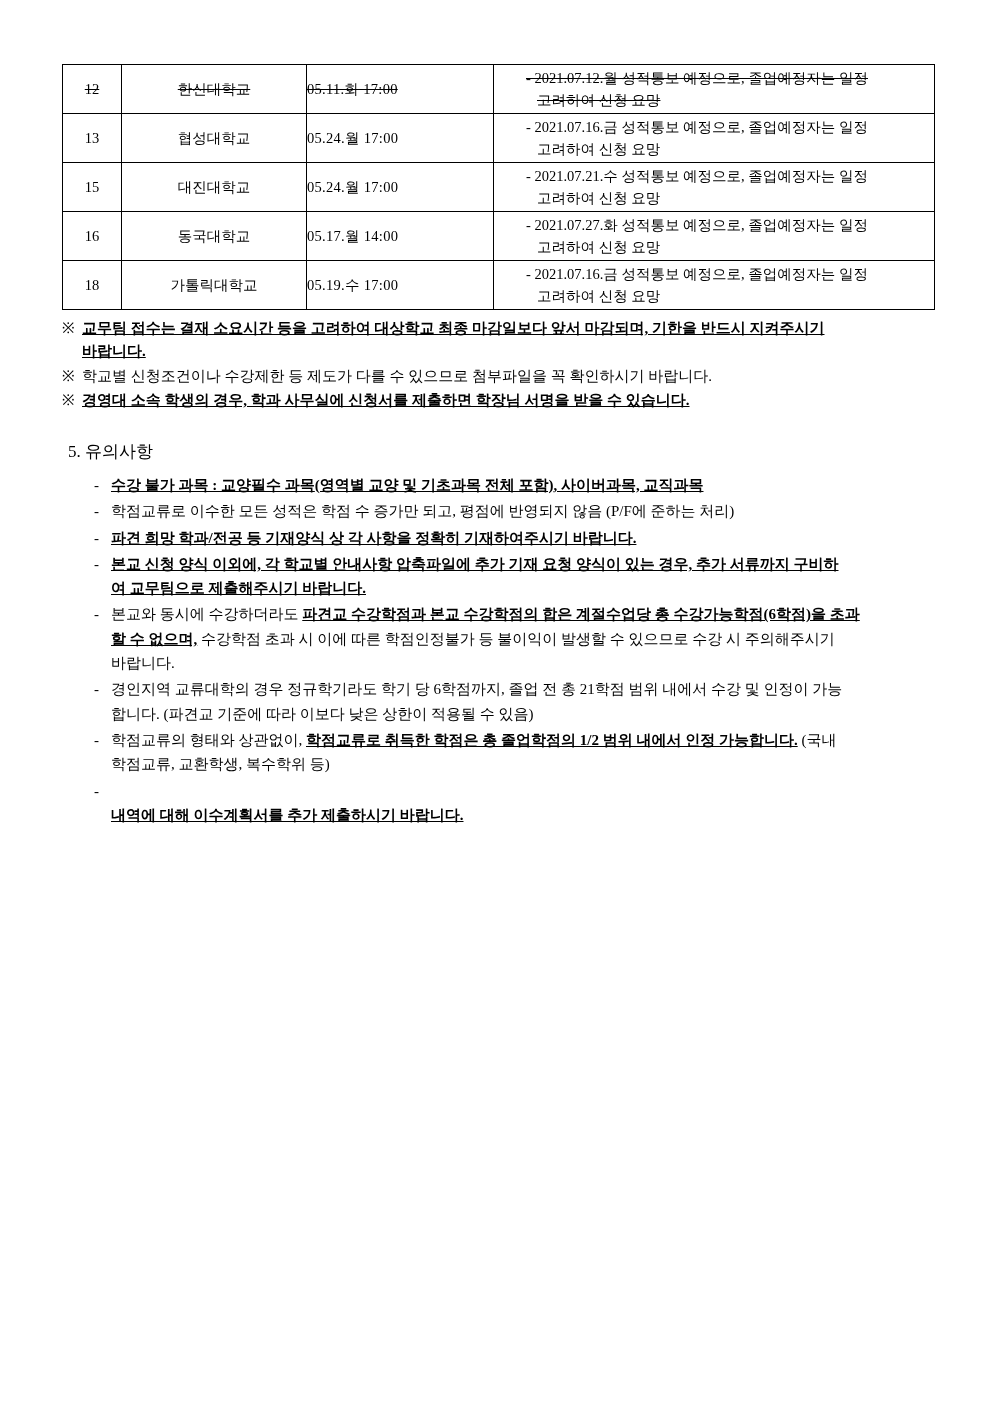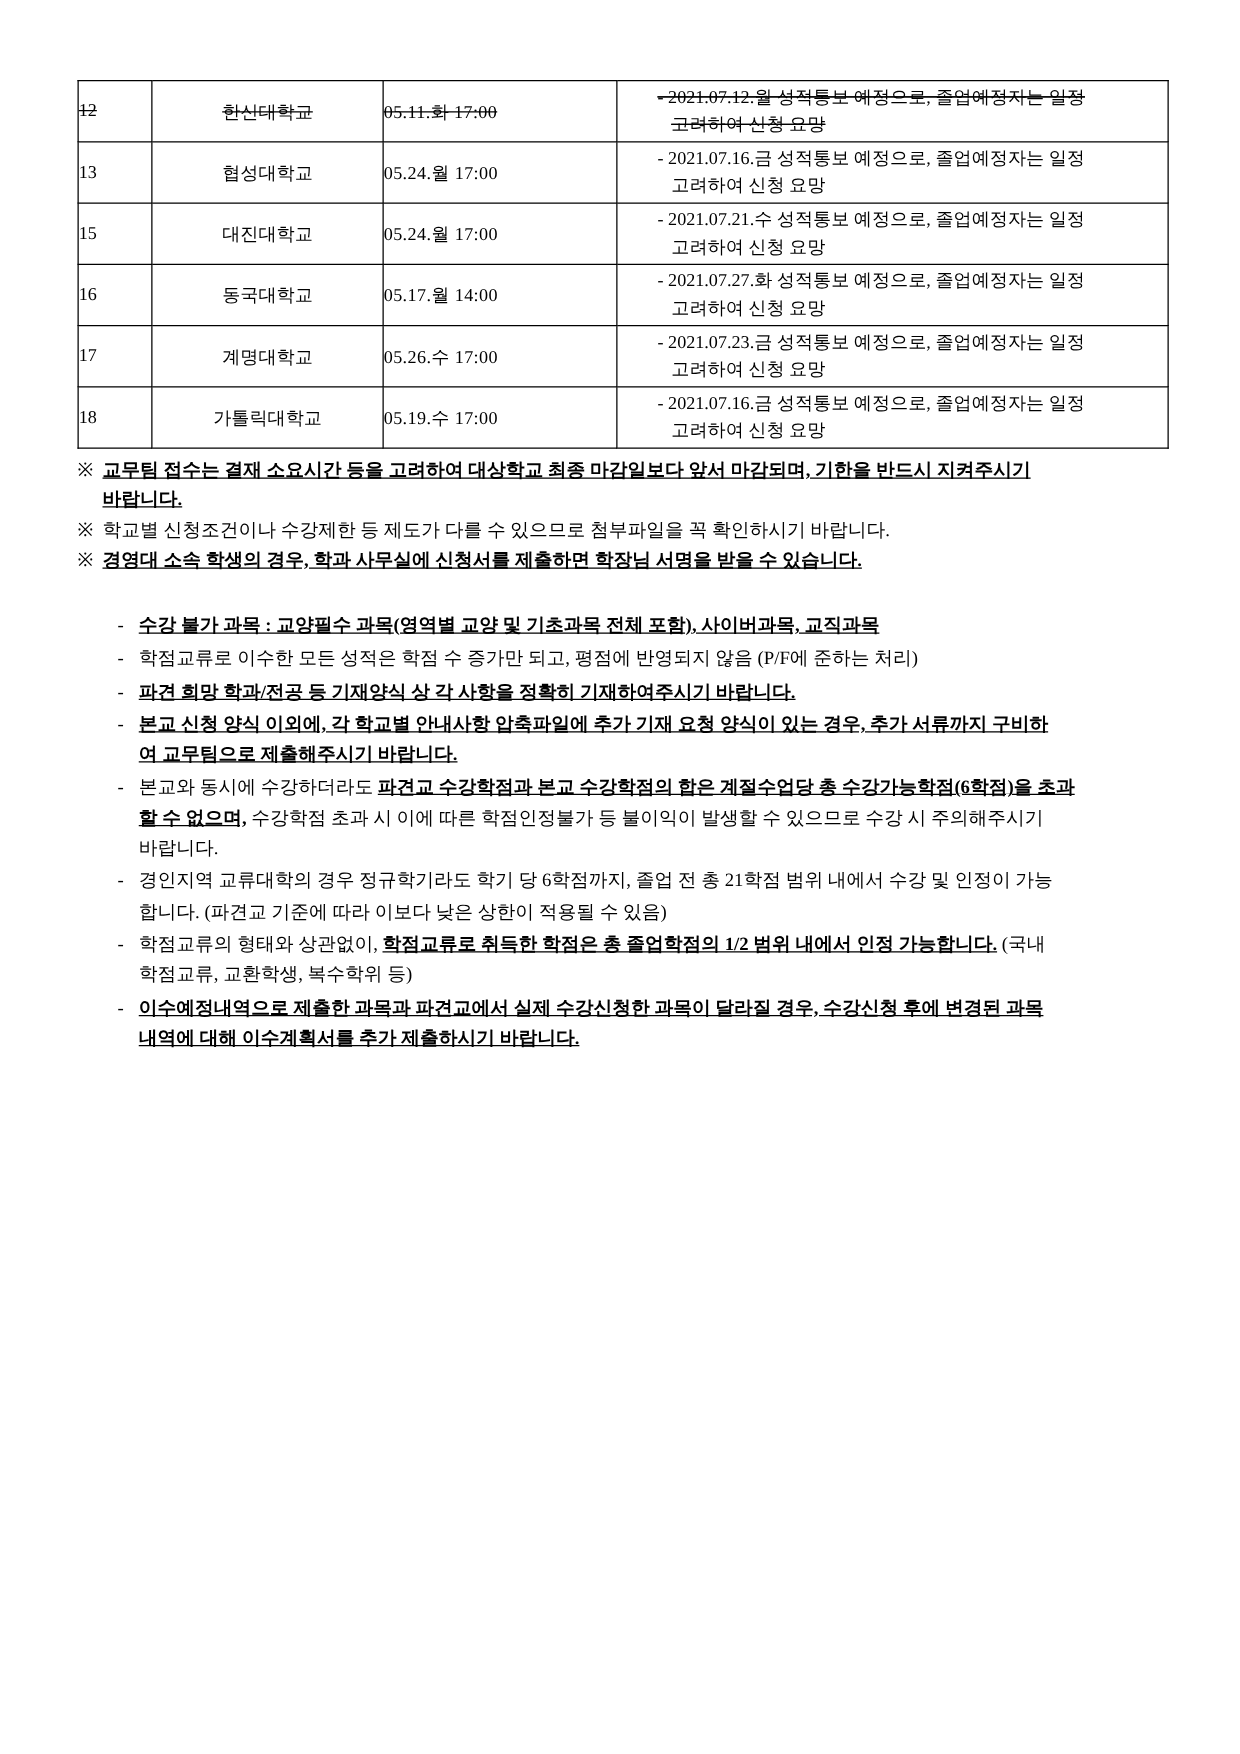--- a/index.html
+++ b/index.html
@@ -36,20 +36,21 @@
     font-size: 14.5px;
   }
   table.sched td {
     border: 1px solid #000000;
     padding: 0;
     vertical-align: middle;
     height: 48px;
   }
   td.c-no {
     width: 58px;
+    text-align: center;
   }
   td.c-univ {
     width: 184px;
     text-align: center;
   }
   td.c-date {
     width: 186px;
     letter-spacing: 0.3px;
   }
   td.c-note {
@@ -166,29 +167,20 @@
         <tr>
           <td class="c-no">16</td>
           <td class="c-univ">동국대학교</td>
           <td class="c-date">05.17.월 14:00</td>
           <td class="c-note">
             <span class="noteline">- 2021.07.27.화 성적통보 예정으로, 졸업예정자는 일정</span>
             <span class="noteline"><span class="ind"></span><span>고려하여 신청 요망</span></span>
           </td>
         </tr>
         <tr>
-          <td class="c-no">17</td>
-          <td class="c-univ">계명대학교</td>
-          <td class="c-date">05.26.수 17:00</td>
-          <td class="c-note">
-            <span class="noteline">- 2021.07.23.금 성적통보 예정으로, 졸업예정자는 일정</span>
-            <span class="noteline"><span class="ind"></span><span>고려하여 신청 요망</span></span>
-          </td>
-        </tr>
-        <tr>
           <td class="c-no">18</td>
           <td class="c-univ">가톨릭대학교</td>
           <td class="c-date">05.19.수 17:00</td>
           <td class="c-note">
             <span class="noteline">- 2021.07.16.금 성적통보 예정으로, 졸업예정자는 일정</span>
             <span class="noteline"><span class="ind"></span><span>고려하여 신청 요망</span></span>
           </td>
         </tr>
       </tbody>
     </table>
@@ -209,20 +201,21 @@
       </div>
 
       <div class="ast-row">
         <span class="ast-mark">※</span>
         <span class="ast-text u">경영대 소속 학생의 경우, 학과 사무실에 신청서를 제출하면 학장님 서명을 받을 수 있습니다.</span>
       </div>
 
     </div>
 
     <div class="section">
+      <div class="section-title">5. 유의사항</div>
 
       <div class="bullets">
 
         <div class="bullet">
           <span class="dash">-</span>
           <span class="btext"><span class="u">수강 불가 과목 : 교양필수 과목</span><span class="u small">(영역별 교양 및 기초과목 전체 포함)</span><span class="u">, 사이버과목, 교직과목</span></span>
         </div>
 
         <div class="bullet">
           <span class="dash">-</span>
@@ -249,20 +242,20 @@
           <span class="btext"><span>경인지역 교류대학의 경우 정규학기라도 학기 당 6학점까지, 졸업 전 총 21학점 범위 내에서 수강 및 인정이 가능</span><br><span>합니다. </span><span class="small">(파견교 기준에 따라 이보다 낮은 상한이 적용될 수 있음)</span></span>
         </div>
 
         <div class="bullet">
           <span class="dash">-</span>
           <span class="btext"><span>학점교류의 형태와 상관없이, </span><span class="u">학점교류로 취득한 학점은 총 졸업학점의 1/2 범위 내에서 인정 가능합니다.</span><span> (국내</span><br><span>학점교류, 교환학생, 복수학위 등)</span></span>
         </div>
 
         <div class="bullet">
           <span class="dash">-</span>
-          <span class="btext"><span class="u">이수예정내역으로 제출한 과목과 파견교에서 실제 수강신청한 과목이 달라질 경우, 수강신청 후에 변경된 과목</span><br><span class="u">내역에 대해 이수계획서를 추가 제출하시기 바랍니다.</span></span>
+          <span class="btext"><br><span class="u">내역에 대해 이수계획서를 추가 제출하시기 바랍니다.</span></span>
         </div>
 
       </div>
     </div>
 
   </div>
 </div>
 
 </body></html>

